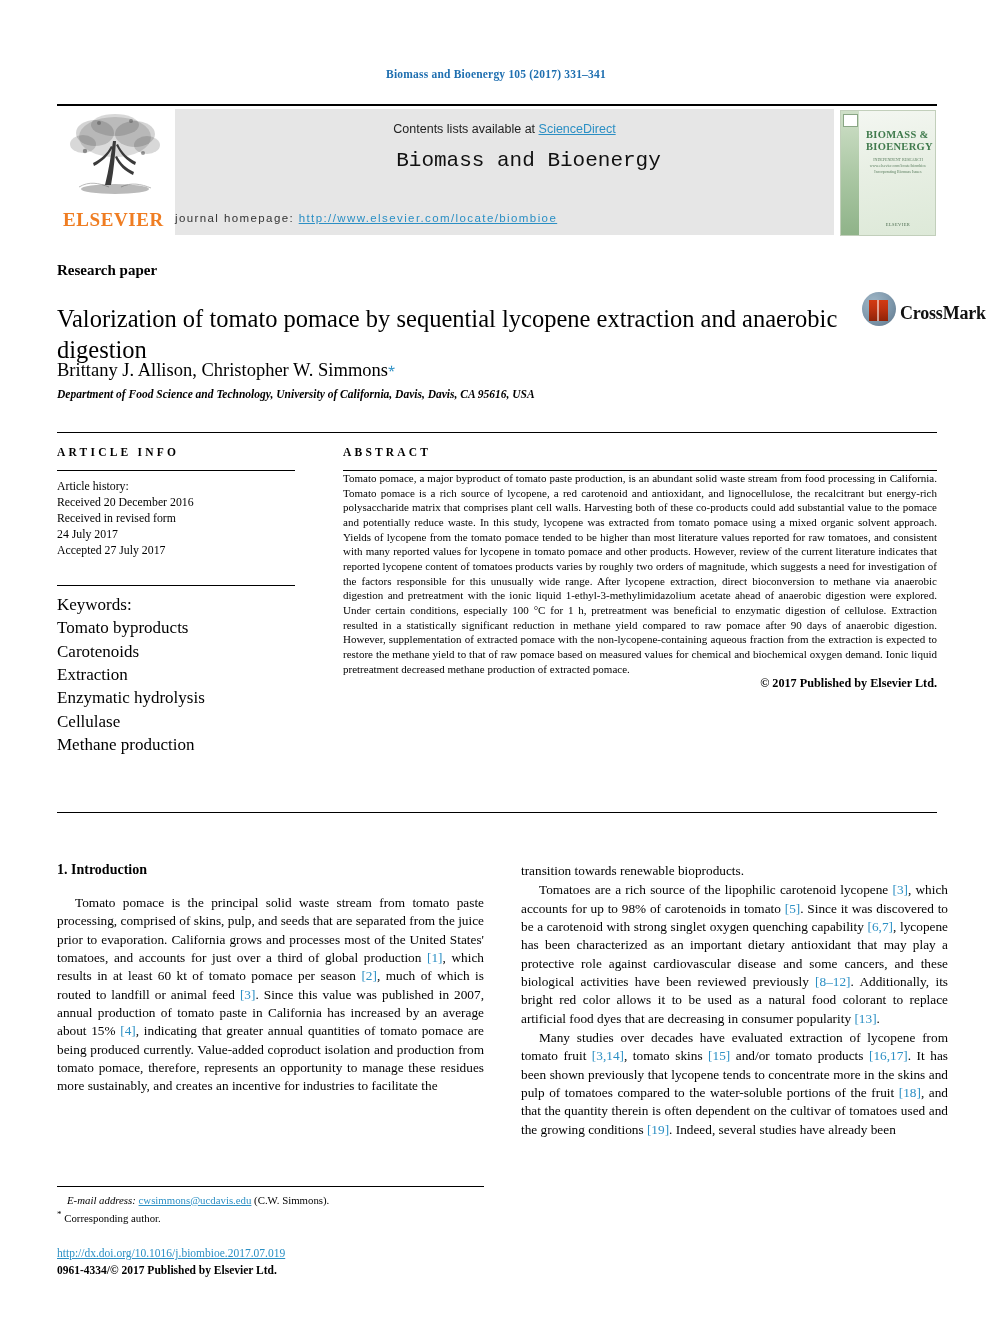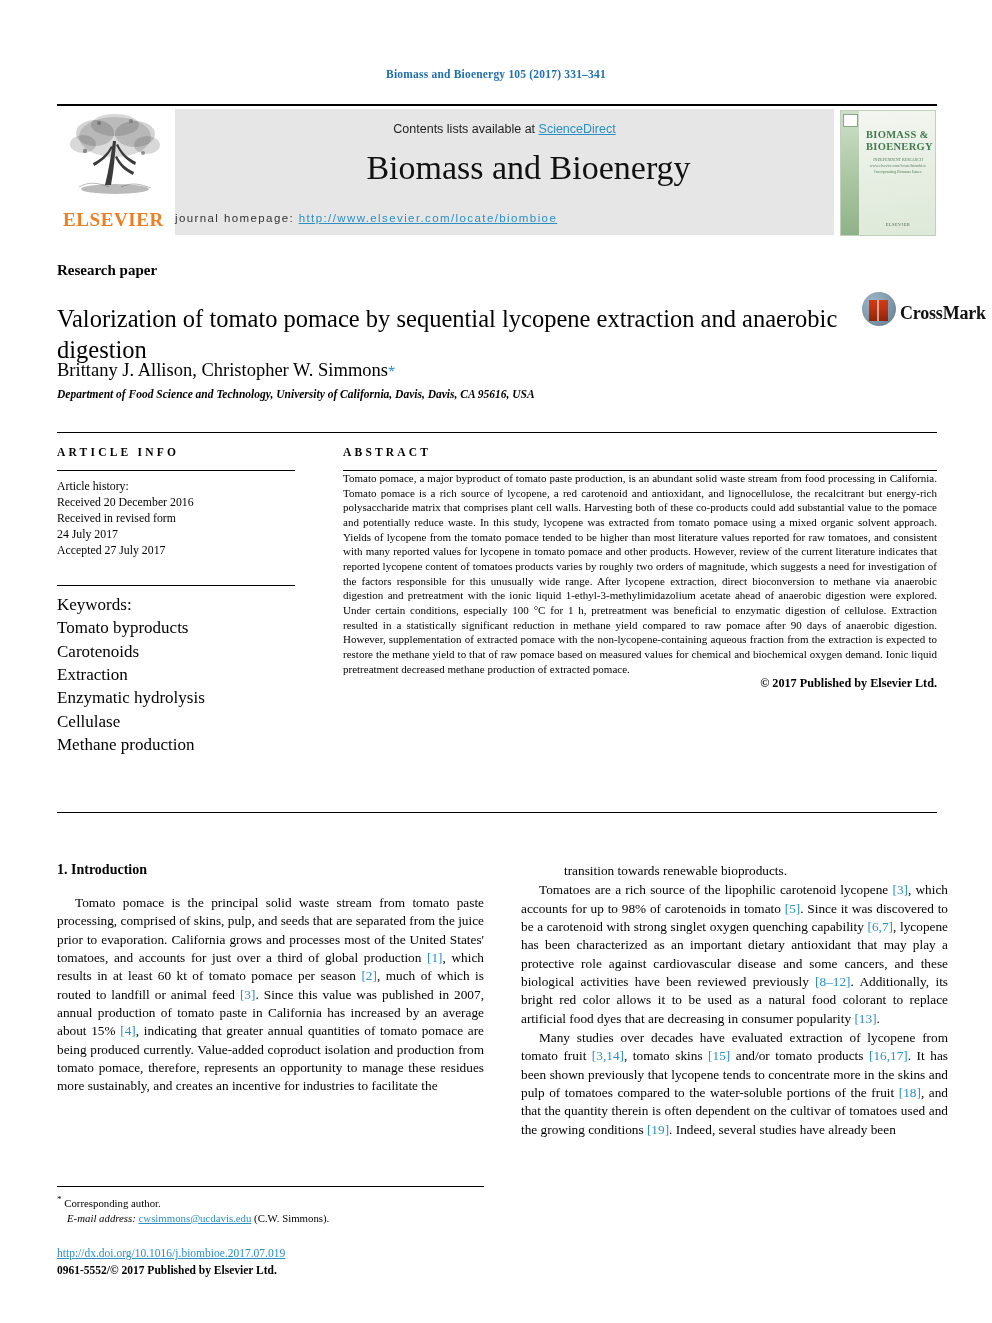--- a/index.html
+++ b/index.html
@@ -82,22 +82,22 @@
     font-size: 12.5px;
     color: #222;
   }
   .contents-line .sd-link {
     color: #2b8fc4;
   }
   .journal-name {
     position: absolute;
     top: 40px; left: 0; right: 0;
     text-align: center;
-    font-family: Liberation Serif, serif;
-    font-size: 34px;
+    font-family: Liberation Mono, monospace;
+    font-size: 21px;
     color: #111;
     padding-left: 48px;
   }
   .homepage-line {
     position: absolute;
     bottom: 11px; left: 0; right: 0;
     text-align: left;
     font-family: "Liberation Sans", sans-serif;
     font-size: 11.5px;
     color: #333;
@@ -326,21 +326,21 @@
     margin: 0 0 16px 0;
   }
   .para {
     font-family: "Liberation Serif", serif;
     font-size: 13.3px;
     line-height: 1.38;
     text-align: justify;
     text-indent: 18px;
     margin: 0 0 1px 0;
   }
-  .para.noind { text-indent: 0; margin-left: 43px; }
+  .para.noind { text-indent: 0; }
   .cite { color: #2b8fc4; }
   a.cite { text-decoration: none; }
 
   
   .footnote {
     position: absolute;
     left: 57px; top: 1186px;
     width: 427px;
     border-top: 1px solid #000;
     padding-top: 6px;
@@ -477,22 +477,22 @@
 
   <div class="col-right">
     <div>
         <div class="para noind">transition towards renewable bioproducts.</div>
         <div class="para">Tomatoes are a rich source of the lipophilic carotenoid lycopene <a class="cite" href="#">[3]</a>, which accounts for up to 98% of carotenoids in tomato <a class="cite" href="#">[5]</a>. Since it was discovered to be a carotenoid with strong singlet oxygen quenching capability <a class="cite" href="#">[6,7]</a>, lycopene has been characterized as an important dietary antioxidant that may play a protective role against cardiovascular disease and some cancers, and these biological activities have been reviewed previously <a class="cite" href="#">[8–12]</a>. Additionally, its bright red color allows it to be used as a natural food colorant to replace artificial food dyes that are decreasing in consumer popularity <a class="cite" href="#">[13]</a>.</div>
         <div class="para">Many studies over decades have evaluated extraction of lycopene from tomato fruit <a class="cite" href="#">[3,14]</a>, tomato skins <a class="cite" href="#">[15]</a> and/or tomato products <a class="cite" href="#">[16,17]</a>. It has been shown previously that lycopene tends to concentrate more in the skins and pulp of tomatoes compared to the water-soluble portions of the fruit <a class="cite" href="#">[18]</a>, and that the quantity therein is often dependent on the cultivar of tomatoes used and the growing conditions <a class="cite" href="#">[19]</a>. Indeed, several studies have already been</div>
       </div>
   </div>
 
   <div class="footnote">
+    <div class="fn-line" style="padding-left:10px"><span class="fn-it">E-mail address:</span> <a class="fn-link" href="#">cwsimmons@ucdavis.edu</a> <span>(C.W. Simmons).</span></div>
     <div class="fn-line"><span class="fn-star">*</span> <span>Corresponding author.</span></div>
-    <div class="fn-line" style="padding-left:10px"><span class="fn-it">E-mail address:</span> <a class="fn-link" href="#">cwsimmons@ucdavis.edu</a> <span>(C.W. Simmons).</span></div>
   </div>
 
   <div class="doi-block">
     <a class="doi-link" href="#">http://dx.doi.org/10.1016/j.biombioe.2017.07.019</a>
-    <div class="issn-line">0961-5552/© 2017 Published by Elsevier Ltd.</div>
+    <div class="issn-line">0961-4334/© 2017 Published by Elsevier Ltd.</div>
   </div>
 
 </div>
 
 </body></html>

